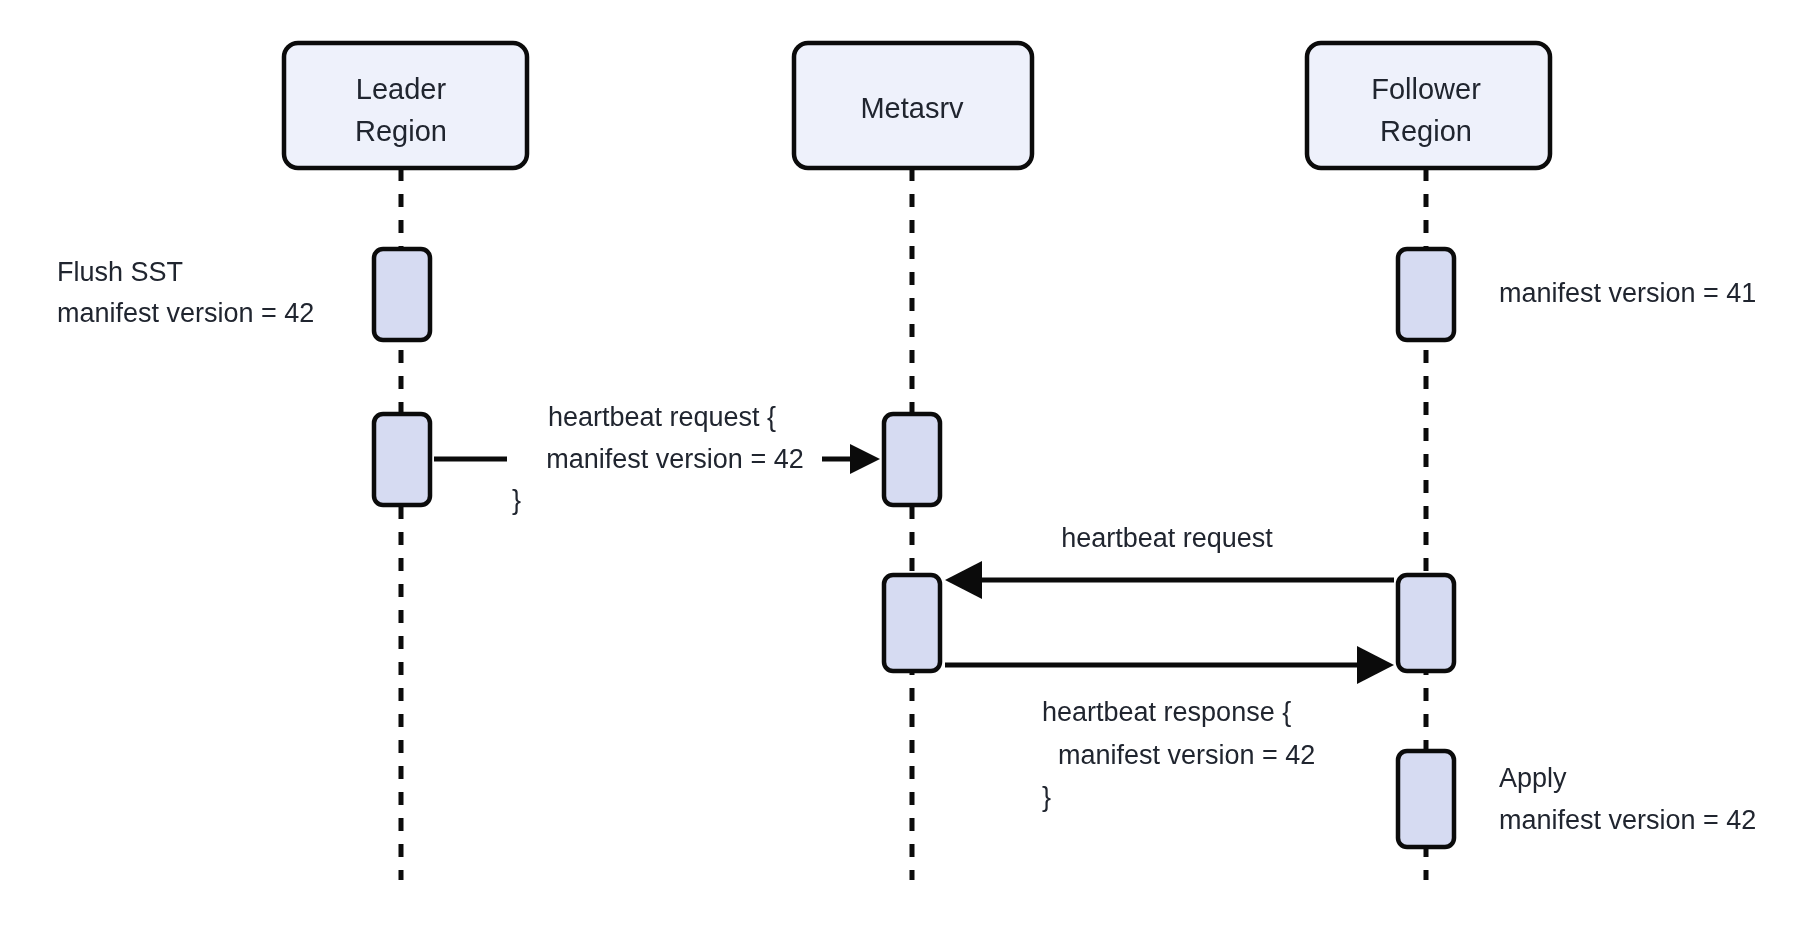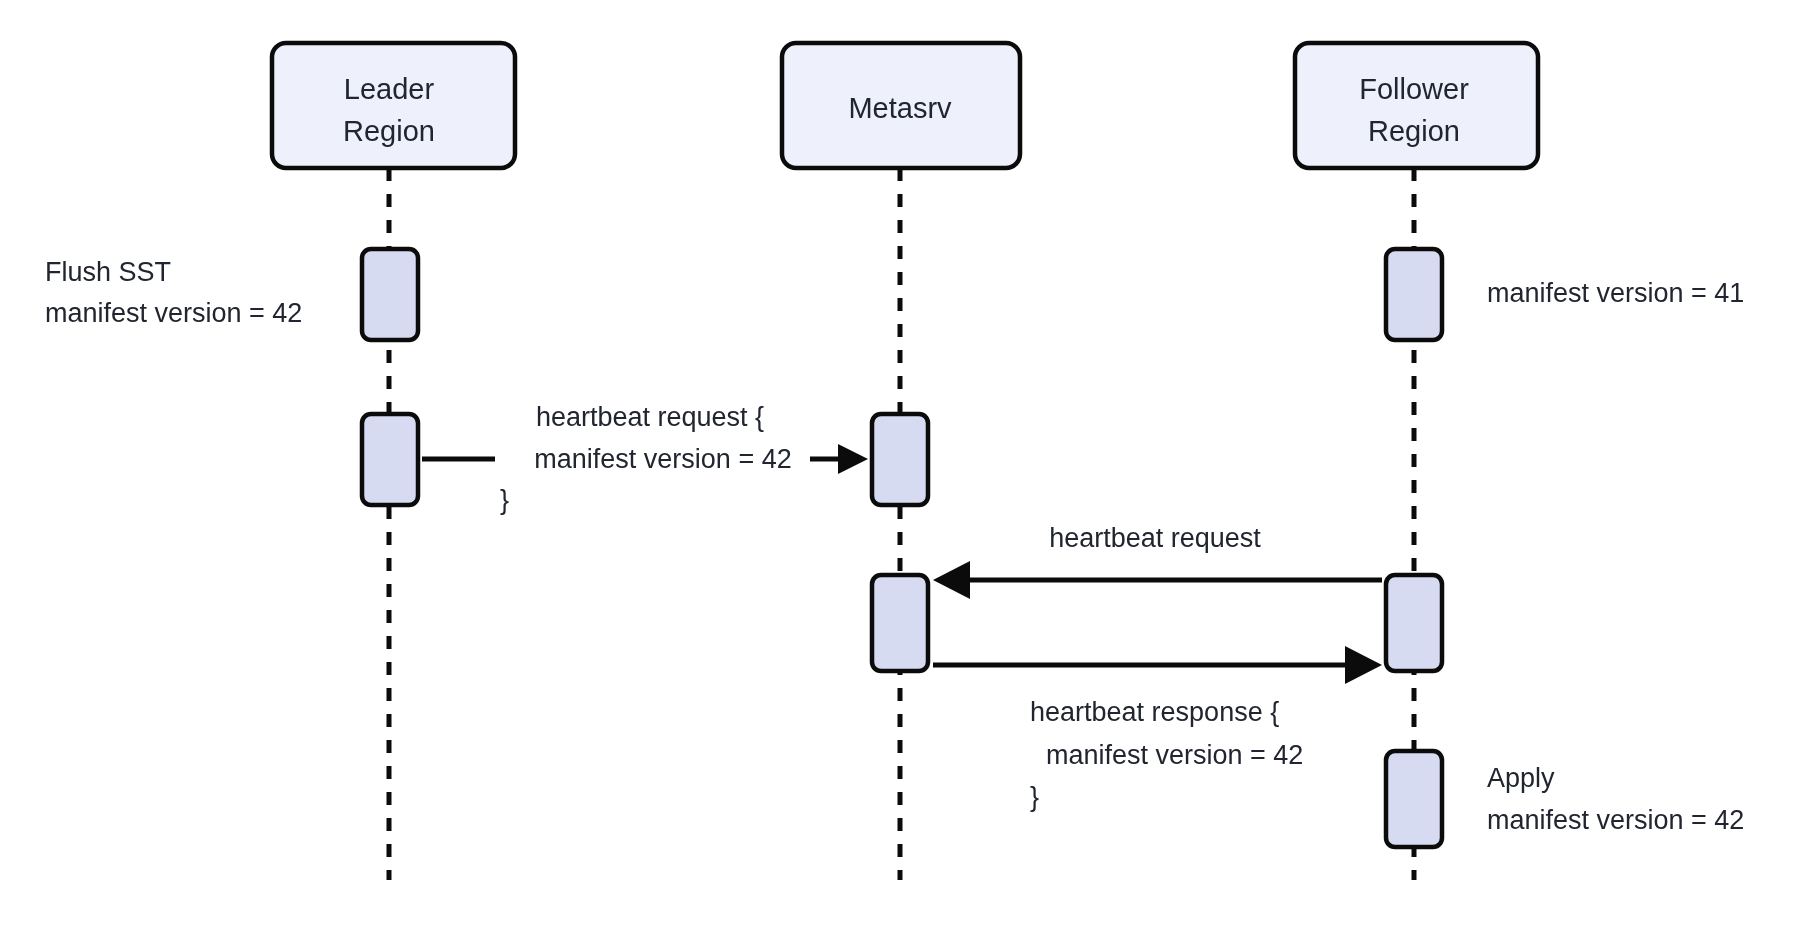--- a/index.html
+++ b/index.html
@@ -11,21 +11,21 @@
   body {
     width: 1808px;
     height: 936px;
     position: relative;
     overflow: hidden;
     font-family: "Liberation Sans", "DejaVu Sans", sans-serif;
     color: #1f2430;
   }
   #diagram-root {
     position: absolute;
-    left: 0;
+    left: 12px;
     top: 0;
     width: 1436px;
     height: 936px;
   }
   svg#seq-svg {
     position: absolute;
     left: 0;
     top: 0;
     width: 1808px;
     height: 936px;

